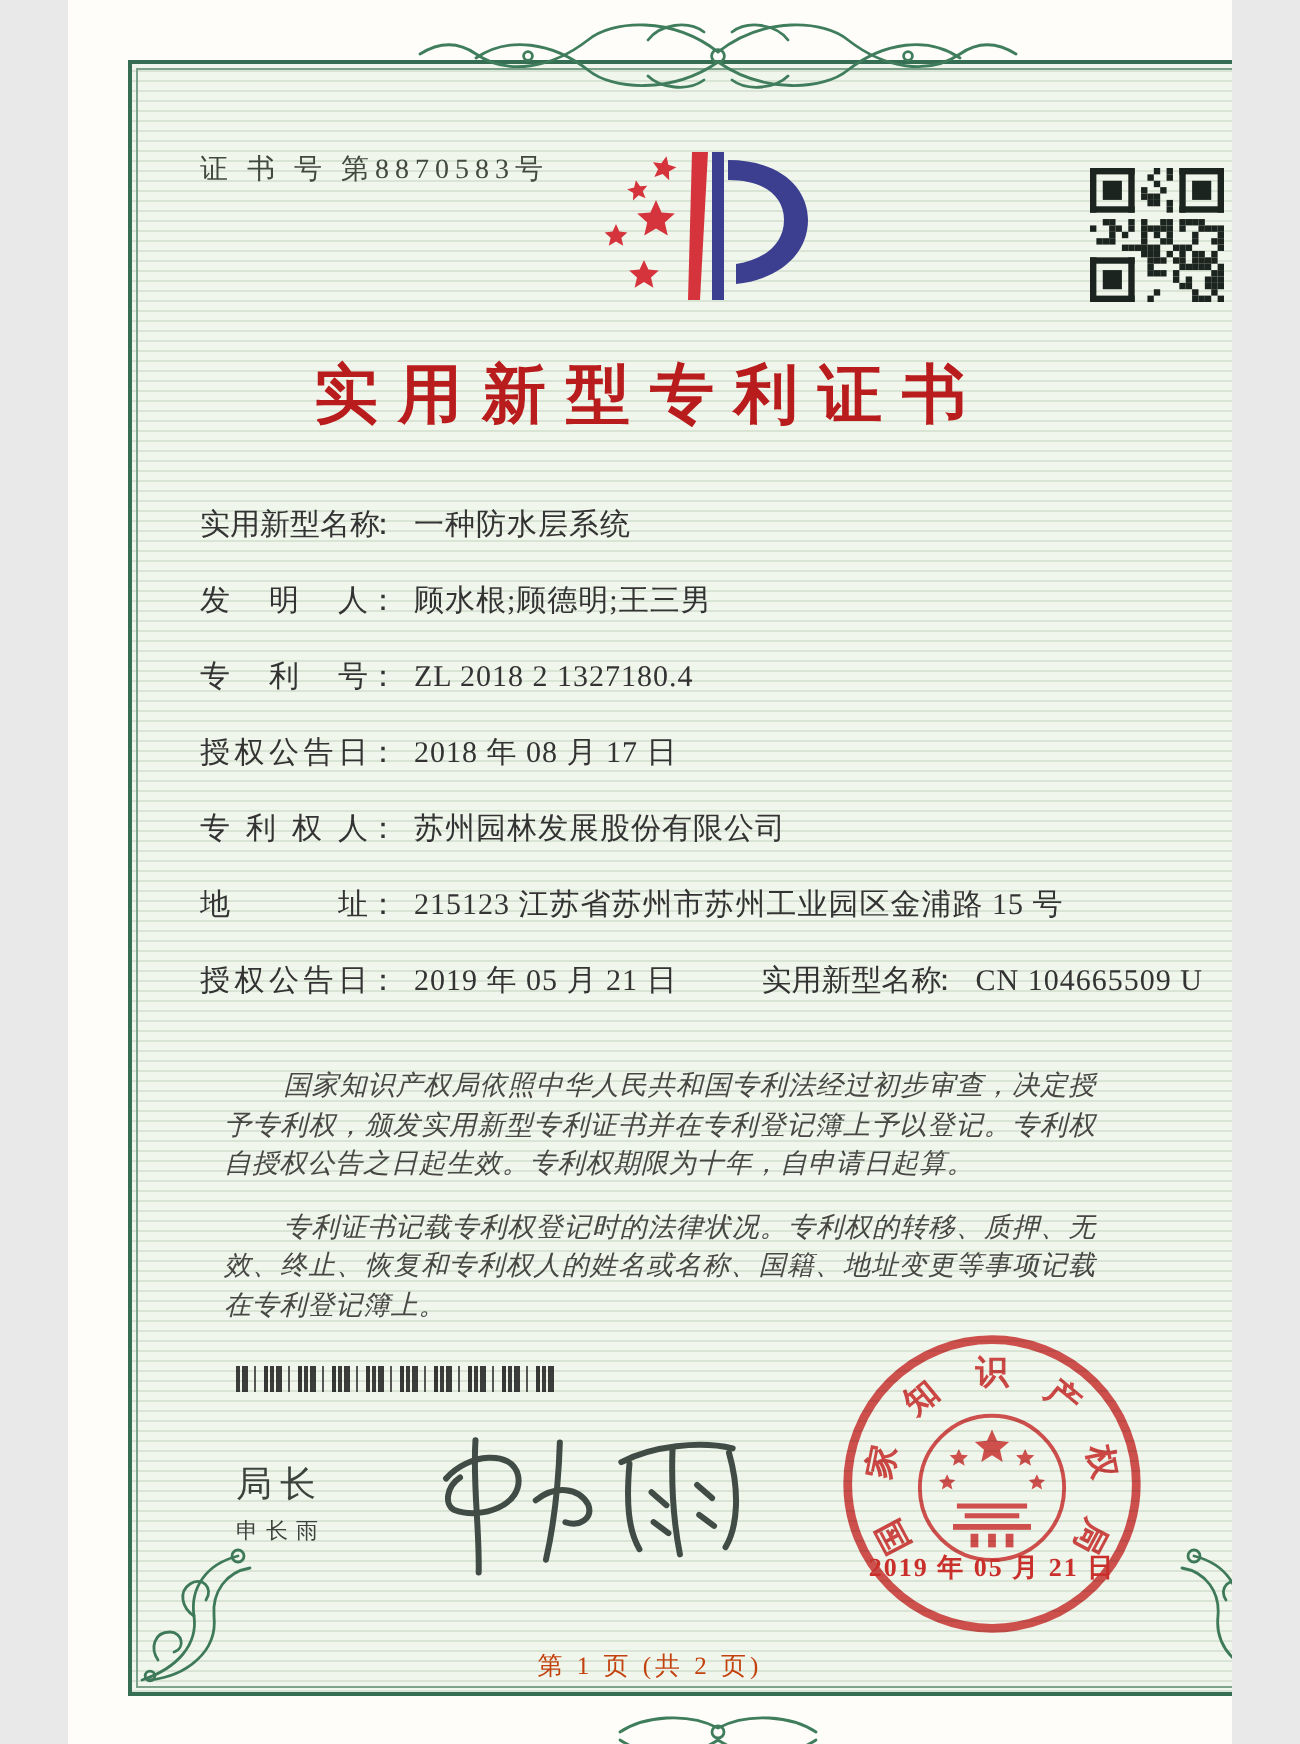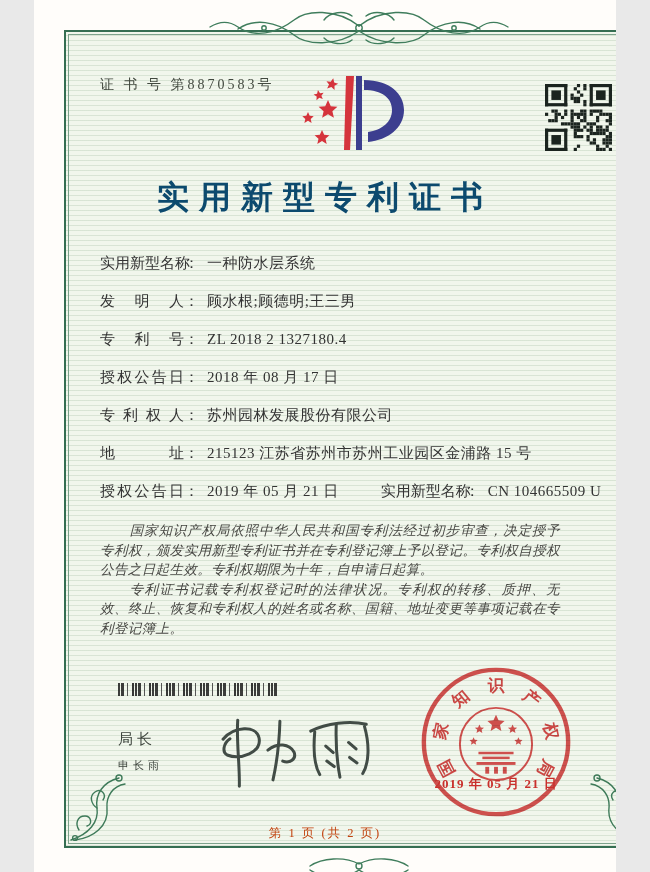--- a/index.html
+++ b/index.html
@@ -19,43 +19,43 @@
   }
   .frame::after{
     content:"";position:absolute;left:2px;top:2px;right:2px;bottom:2px;
     border:1px solid #7da38c;pointer-events:none;
   }
   .cert-no{position:absolute;left:66px;top:76px;font-size:14px;letter-spacing:3px;color:#42493f;}
   .logo{position:absolute;left:252px;top:72px;}
   .qr{position:absolute;left:511px;top:84px;}
   .title{
     position:absolute;left:0;right:0;top:176px;text-align:center;
-    font-size:32px;font-weight:600;letter-spacing:10px;color:#0c4a6e;
+    font-size:32px;font-weight:600;letter-spacing:10px;color:#b91c1c;
   }
   .fields{position:absolute;left:66px;top:255px;font-size:15px;color:#333;}
   .frow{height:38px;line-height:16px;white-space:nowrap;}
   .flabel{display:inline-block;width:84px;text-align:justify;text-align-last:justify;vertical-align:top;}
   .fcolon{display:inline-block;margin-right:8px;}
   .fvalue{letter-spacing:0.5px;}
   .fpair2{margin-left:42px;}
   .paras{
     position:absolute;left:66px;right:56px;top:521px;
     font-size:13.5px;line-height:19.5px;text-align:justify;color:#474743;
     font-style:italic;letter-spacing:0.4px;
   }
-  .paras p{margin:0;text-indent:2.2em;}
+  .paras p{margin:12px;text-indent:2.2em;}
   .barcode{
     position:absolute;left:84px;top:683px;width:162px;height:13px;opacity:.85;
     background:repeating-linear-gradient(90deg,
       #1c1c1c 0 2px, rgba(0,0,0,0) 2px 3px,
       #1c1c1c 3px 6px, rgba(0,0,0,0) 6px 9px,
       #3a3a3a 9px 10px, rgba(0,0,0,0) 10px 14px,
       #161616 14px 16px, rgba(0,0,0,0) 16px 17px);
   }
-  .signer-title{position:absolute;left:84px;top:730px;font-size:15px;letter-spacing:4px;color:#3c433c;}
+  .signer-title{position:absolute;left:84px;top:730px;font-size:18px;letter-spacing:4px;color:#3c433c;}
   .signer-name{position:absolute;left:84px;top:758px;font-size:11px;letter-spacing:4px;color:#3c433c;}
   .signature{position:absolute;left:182px;top:708px;transform:rotate(-4deg);}
   .seal{position:absolute;left:384px;top:664px;opacity:.93;mix-blend-mode:multiply;z-index:5;}
   .seal-date{
     position:absolute;left:384px;top:775px;width:156px;text-align:center;z-index:6;
     color:#c9302c;font-size:13px;font-weight:bold;letter-spacing:1px;
   }
   .footer{
     position:absolute;left:0;right:0;top:825px;text-align:center;
     font-size:12.5px;letter-spacing:2px;color:#c2410c;

